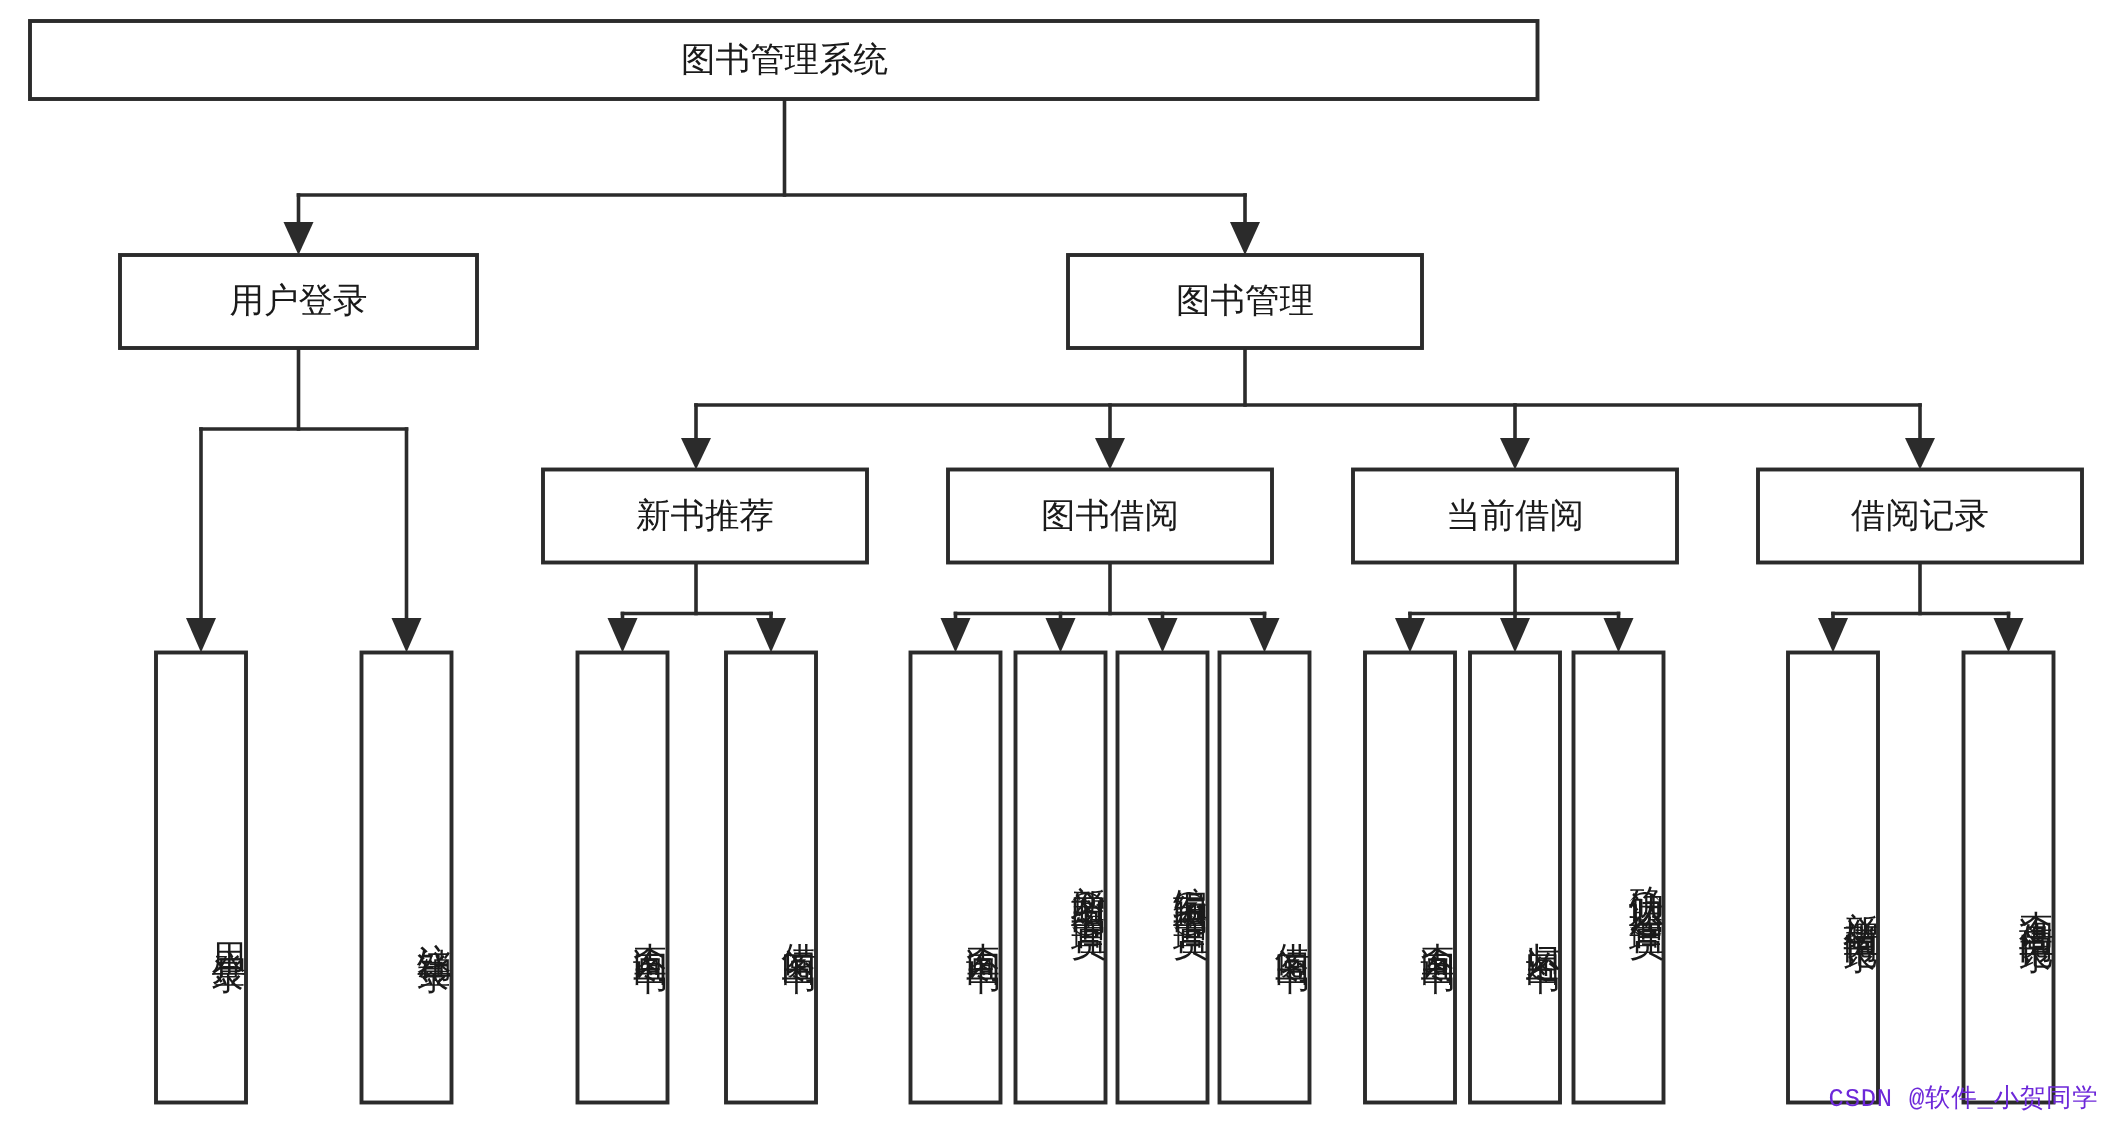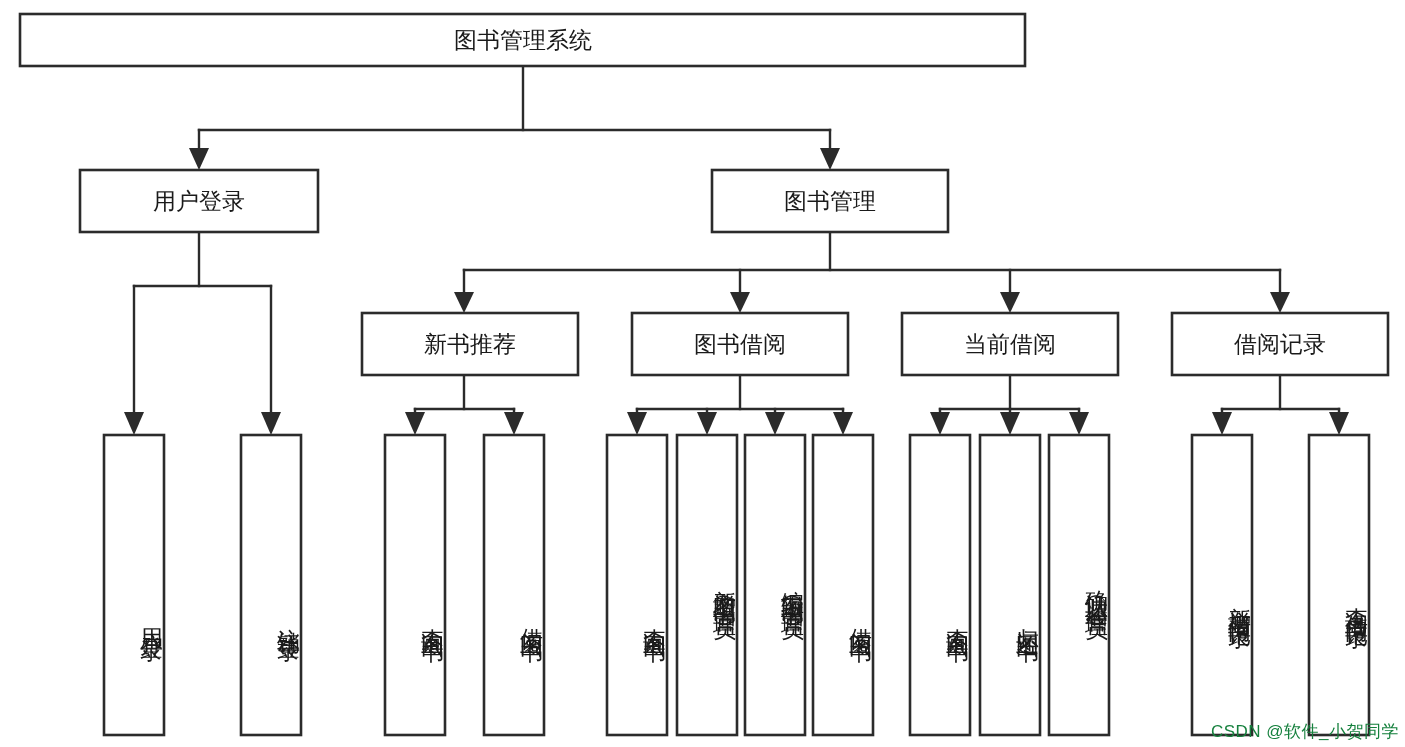--- a/index.html
+++ b/index.html
@@ -61,23 +61,23 @@
     line-height: 1.08;
     color: #1a1a1a;
     letter-spacing: 4px;
     white-space: nowrap;
     pointer-events: none;
   }
   .watermark {
     position: absolute;
     right: 6px;
     bottom: 4px;
-    font-family: Liberation Sans, sans-serif;
+    font-family: Liberation Mono, monospace;
     font-size: 17px;
-    color: #15803d;
+    color: #6d28d9;
     letter-spacing: 0.5px;
     user-select: none;
   }
 </style>
 </head>
 <body>
 
 <div id="diagram-root">
 
   <svg id="tree-svg" viewBox="0 0 1405 747">

